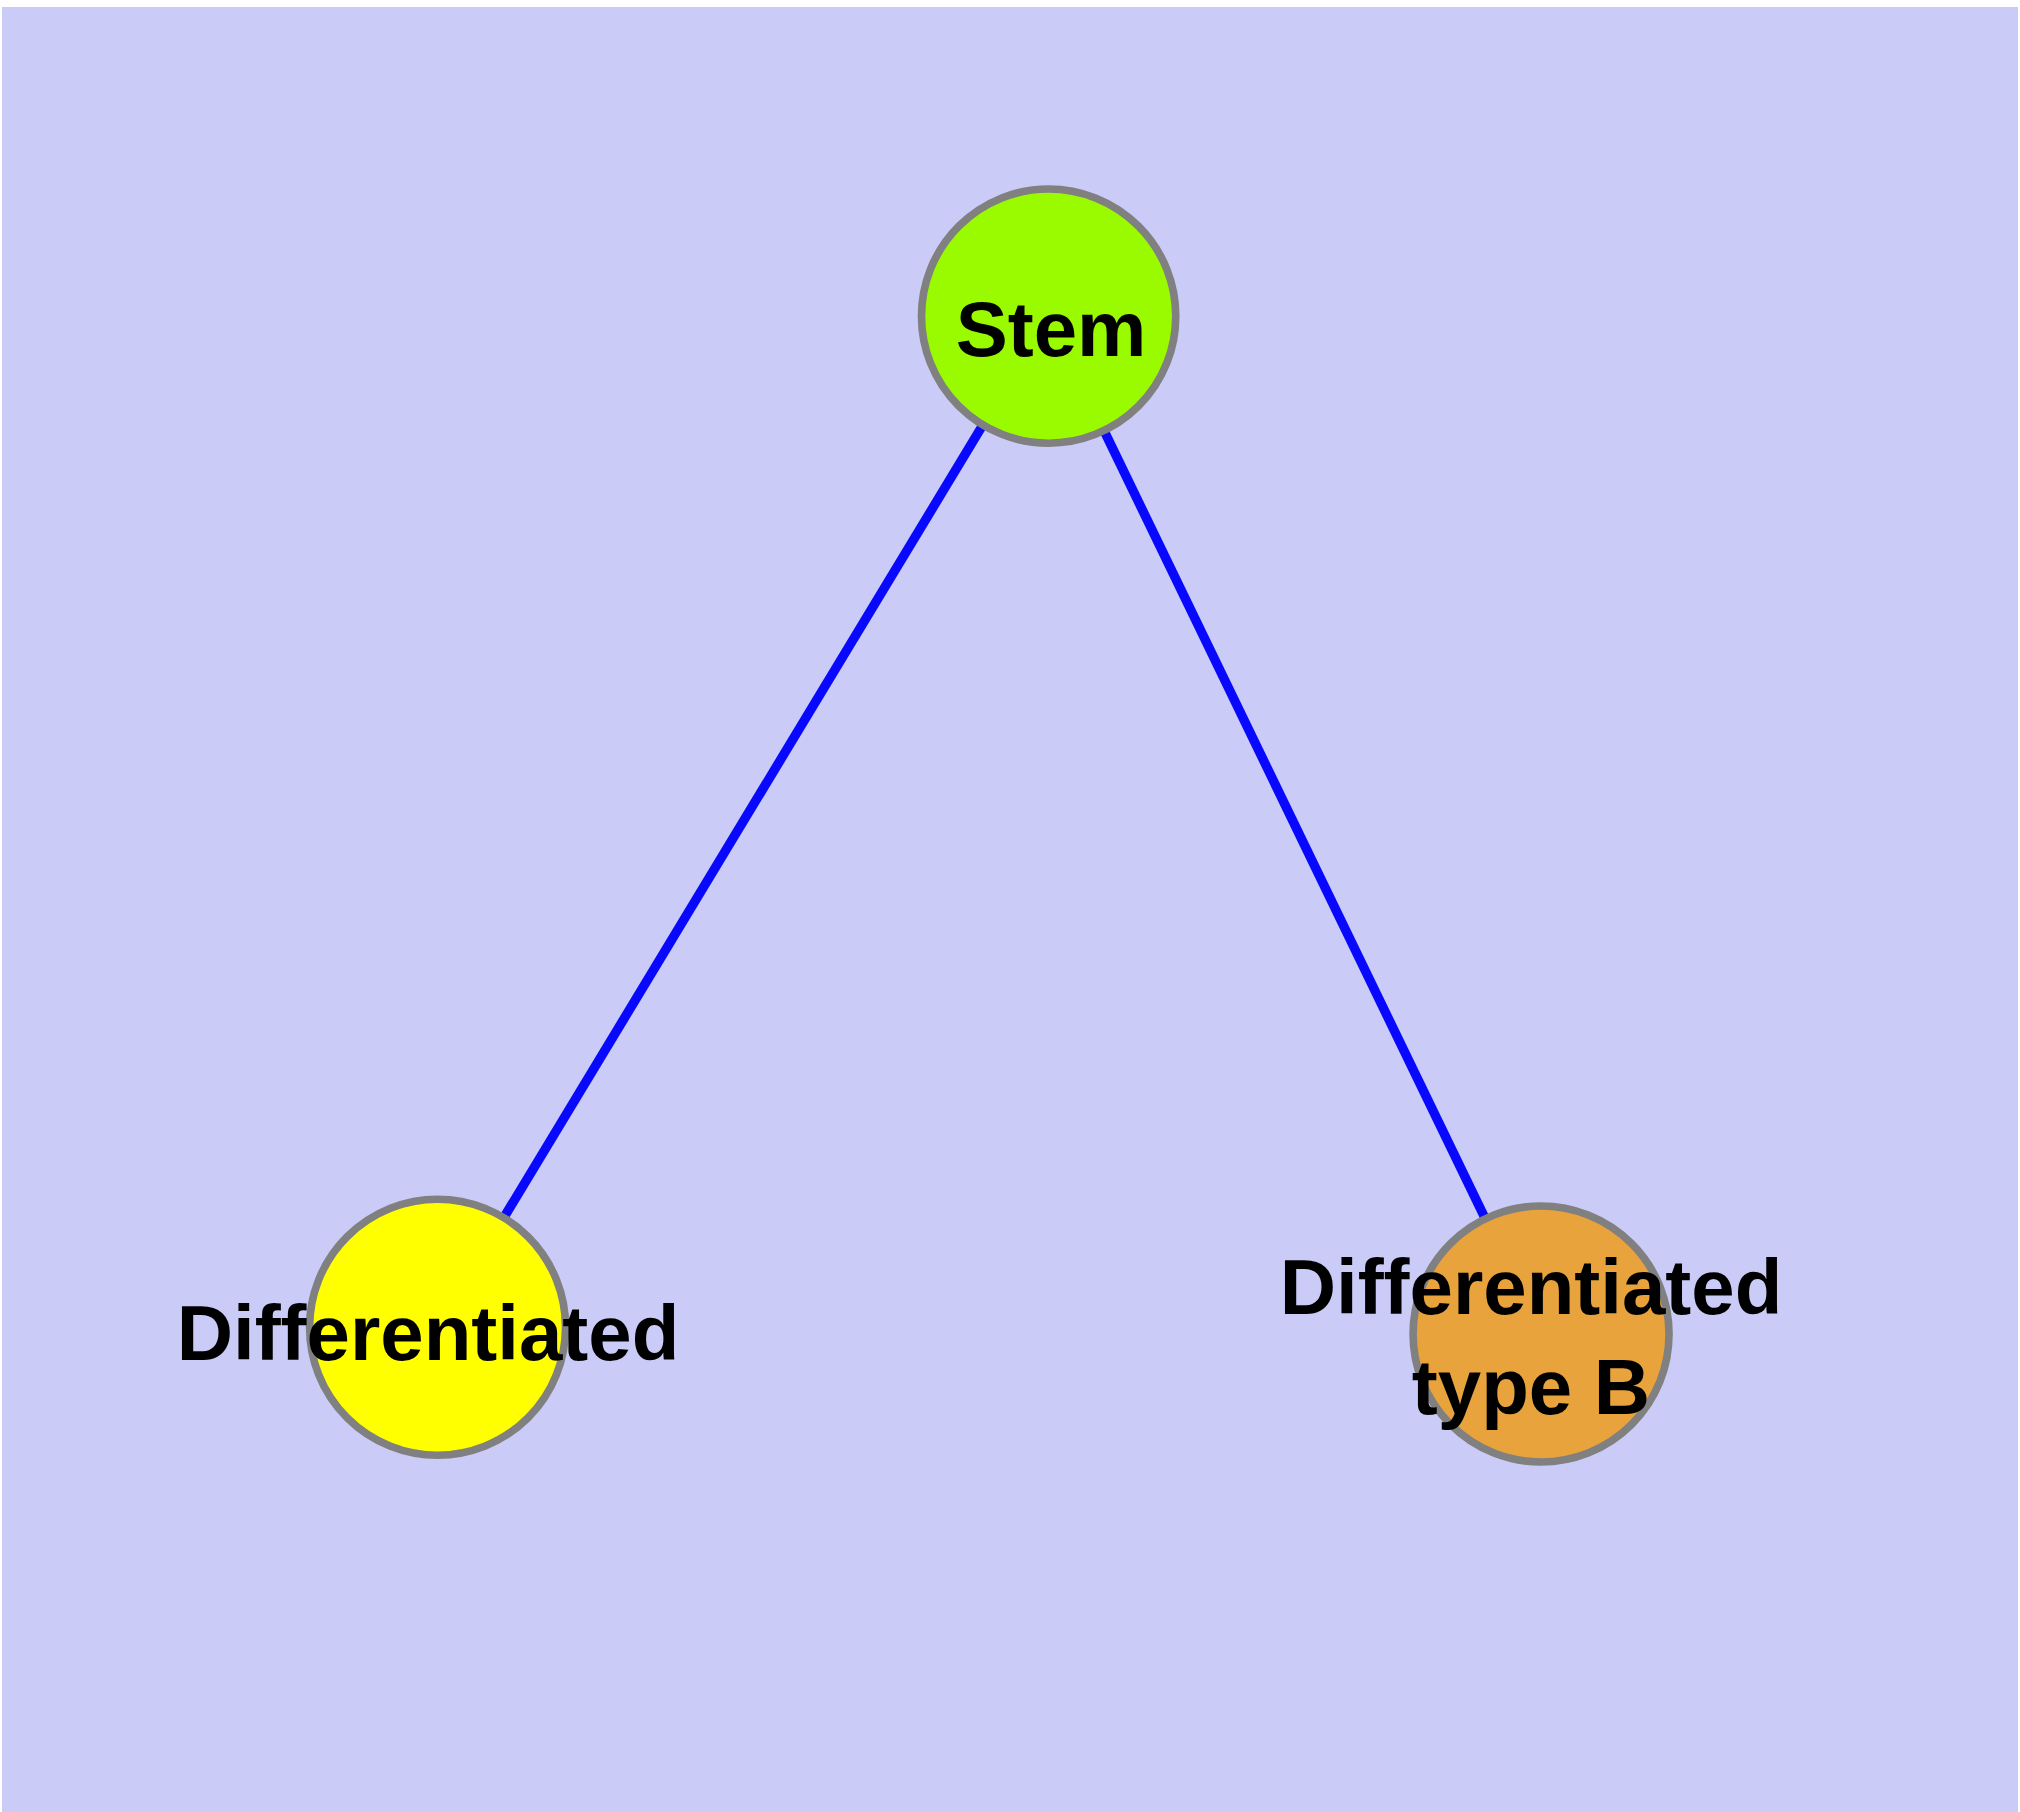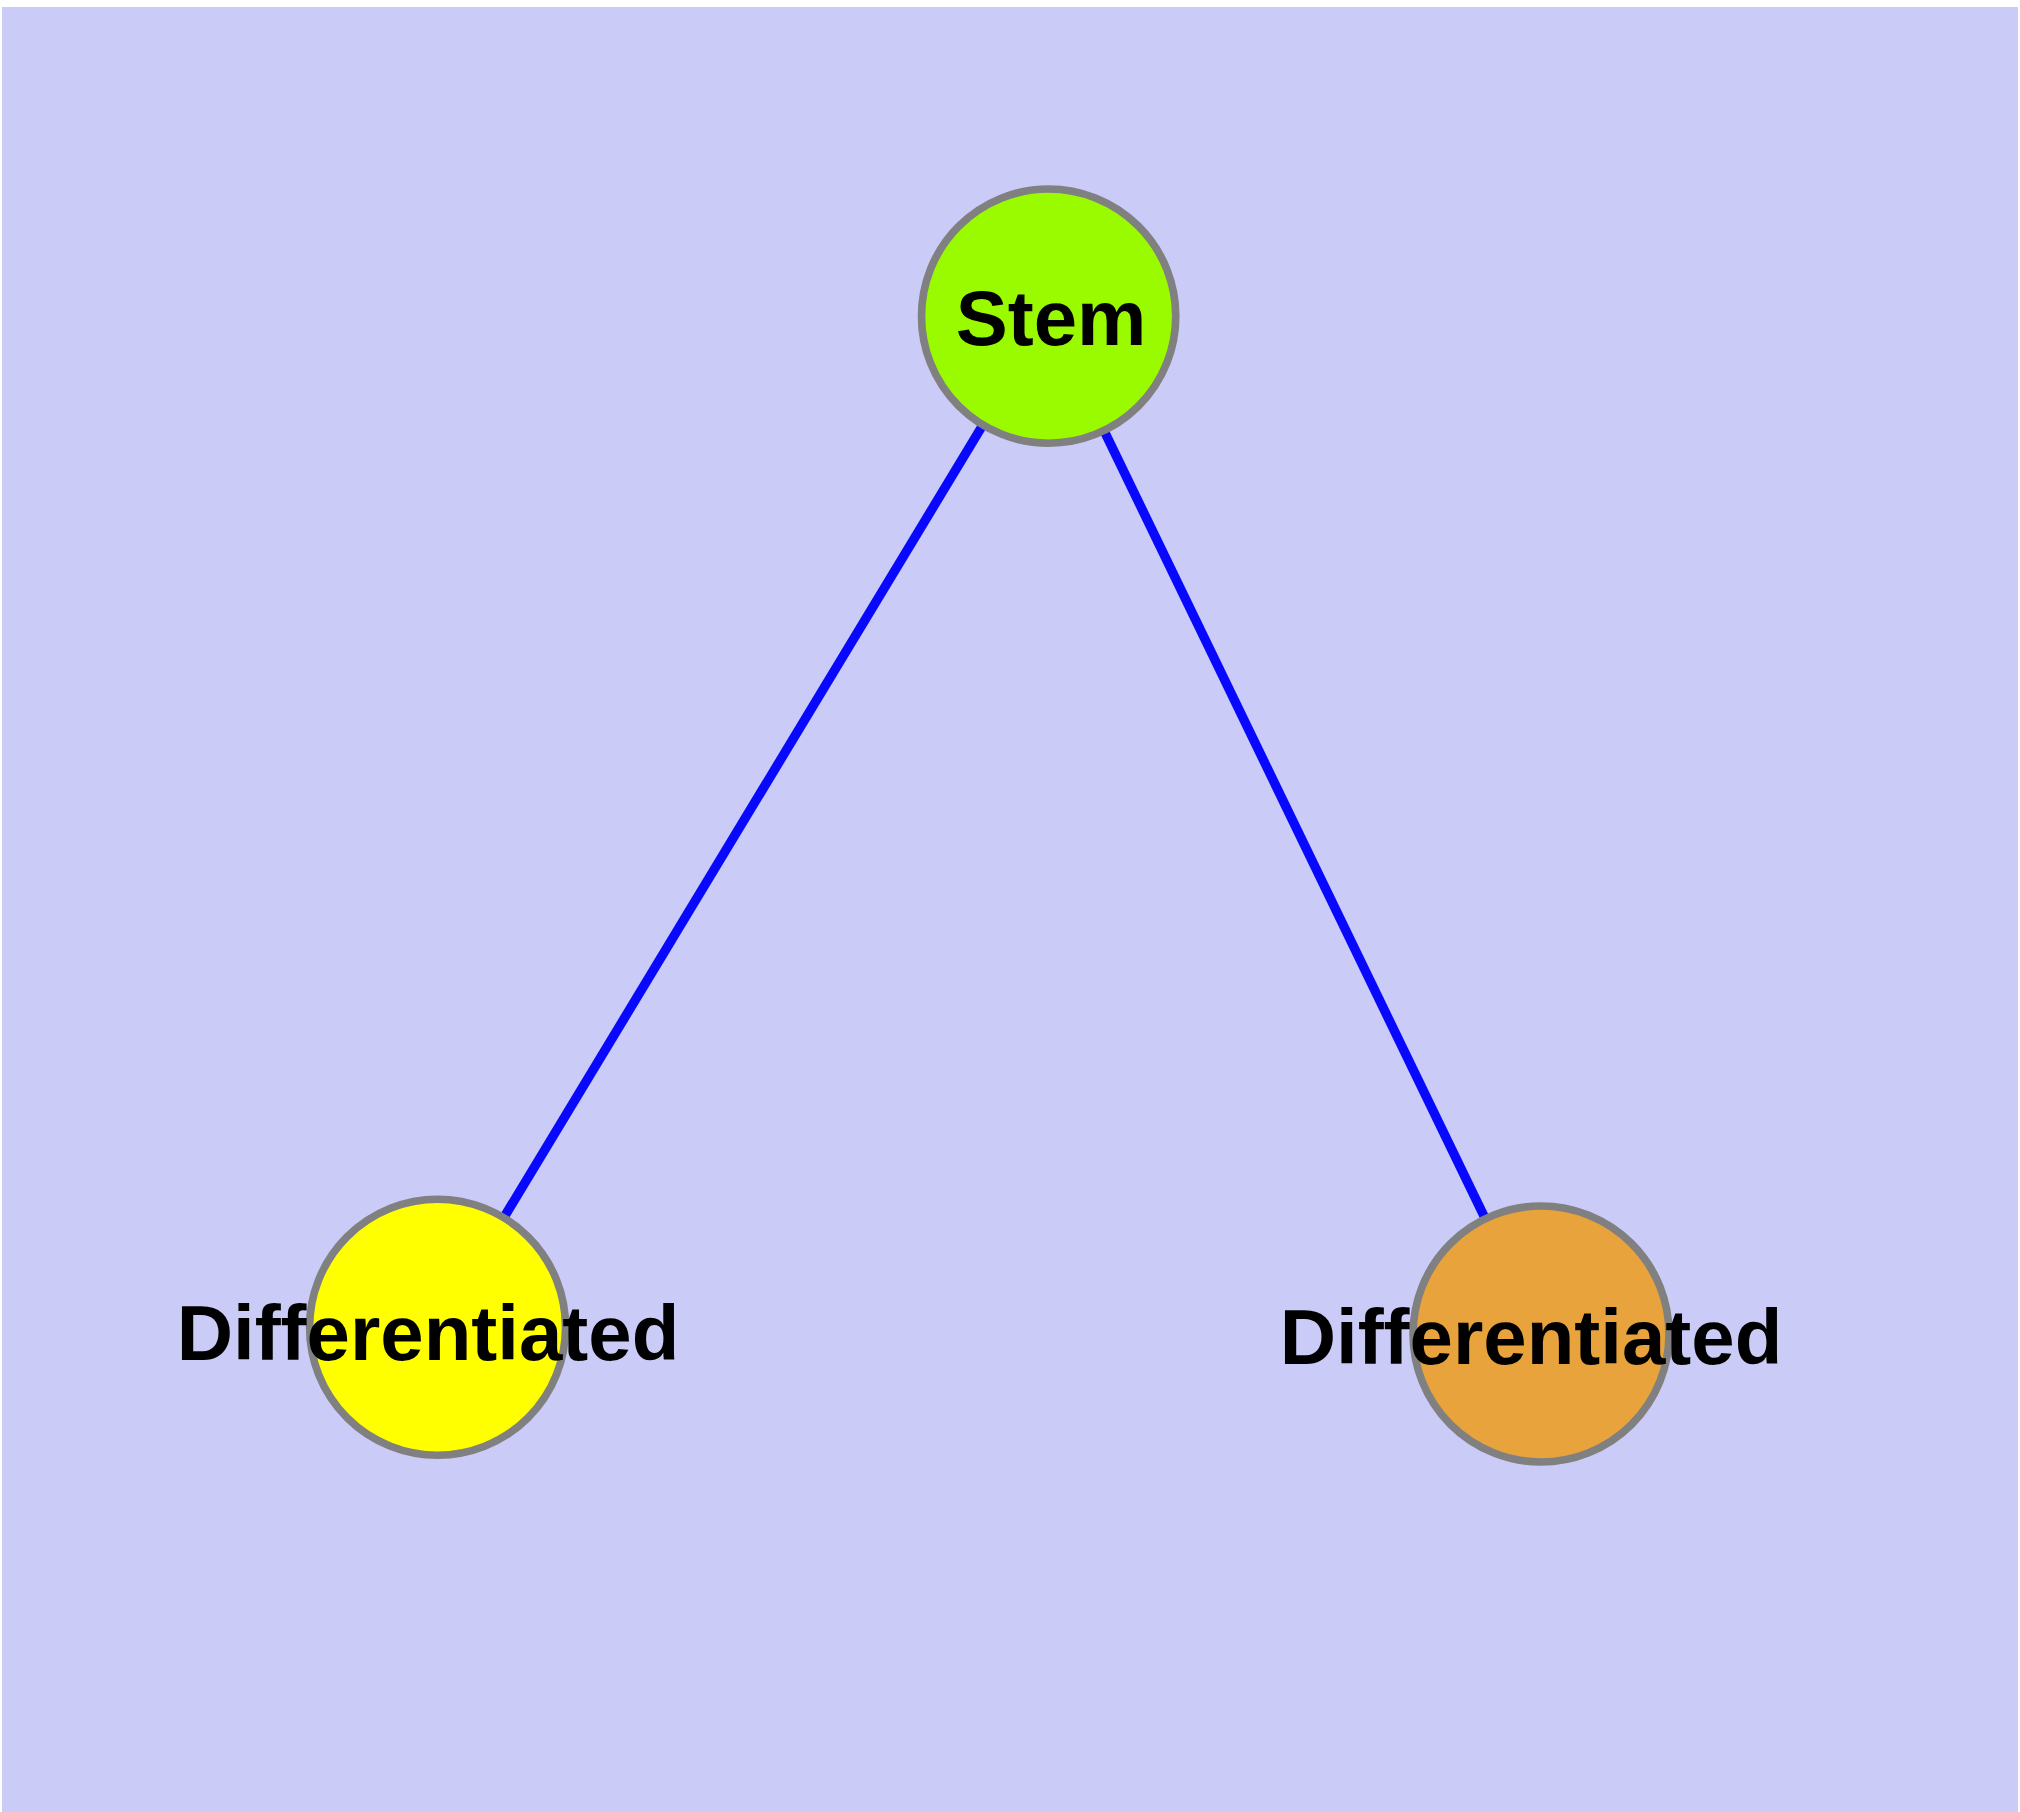--- a/index.html
+++ b/index.html
@@ -54,26 +54,27 @@
   <svg class="graph" viewBox="0 0 2384 2138" xmlns="http://www.w3.org/2000/svg">
 
     <line x1="1237" y1="373" x2="516" y2="1566" stroke-width="11" stroke="#0808FF"></line>
     <line x1="1237" y1="373" x2="1818" y2="1574" stroke-width="11" stroke="#0808FF"></line>
 
     <circle cx="1237" cy="373" r="150" stroke="#808080" stroke-width="9" fill="#9AFB00"></circle>
     <circle cx="516" cy="1566" r="151" stroke="#808080" stroke-width="9" fill="#FFFF00"></circle>
     <circle cx="1818" cy="1574" r="151" stroke="#808080" stroke-width="9" fill="#E8A33C"></circle>
   </svg>
 
-  <div class="node-label" style="left: 1051px; top: 318px; color: rgb(0, 0, 0);">
+  <div class="node-label" style="left: 1051px; top: 329px; color: rgb(0, 0, 0);">
     <span class="line">Stem</span>
   </div>
 
   <div class="node-label" style="left: 428px; top: 1333px; color: rgb(0, 0, 0);">
     <span class="line">Differentiated</span>
   </div>
 
   <div class="node-label" style="left: 1531px; top: 1337px; color: rgb(0, 0, 0);">
     <span class="line">Differentiated</span>
+    <span class="line">type B</span>
   </div>
 
 </div>
 
 
 </body></html>

